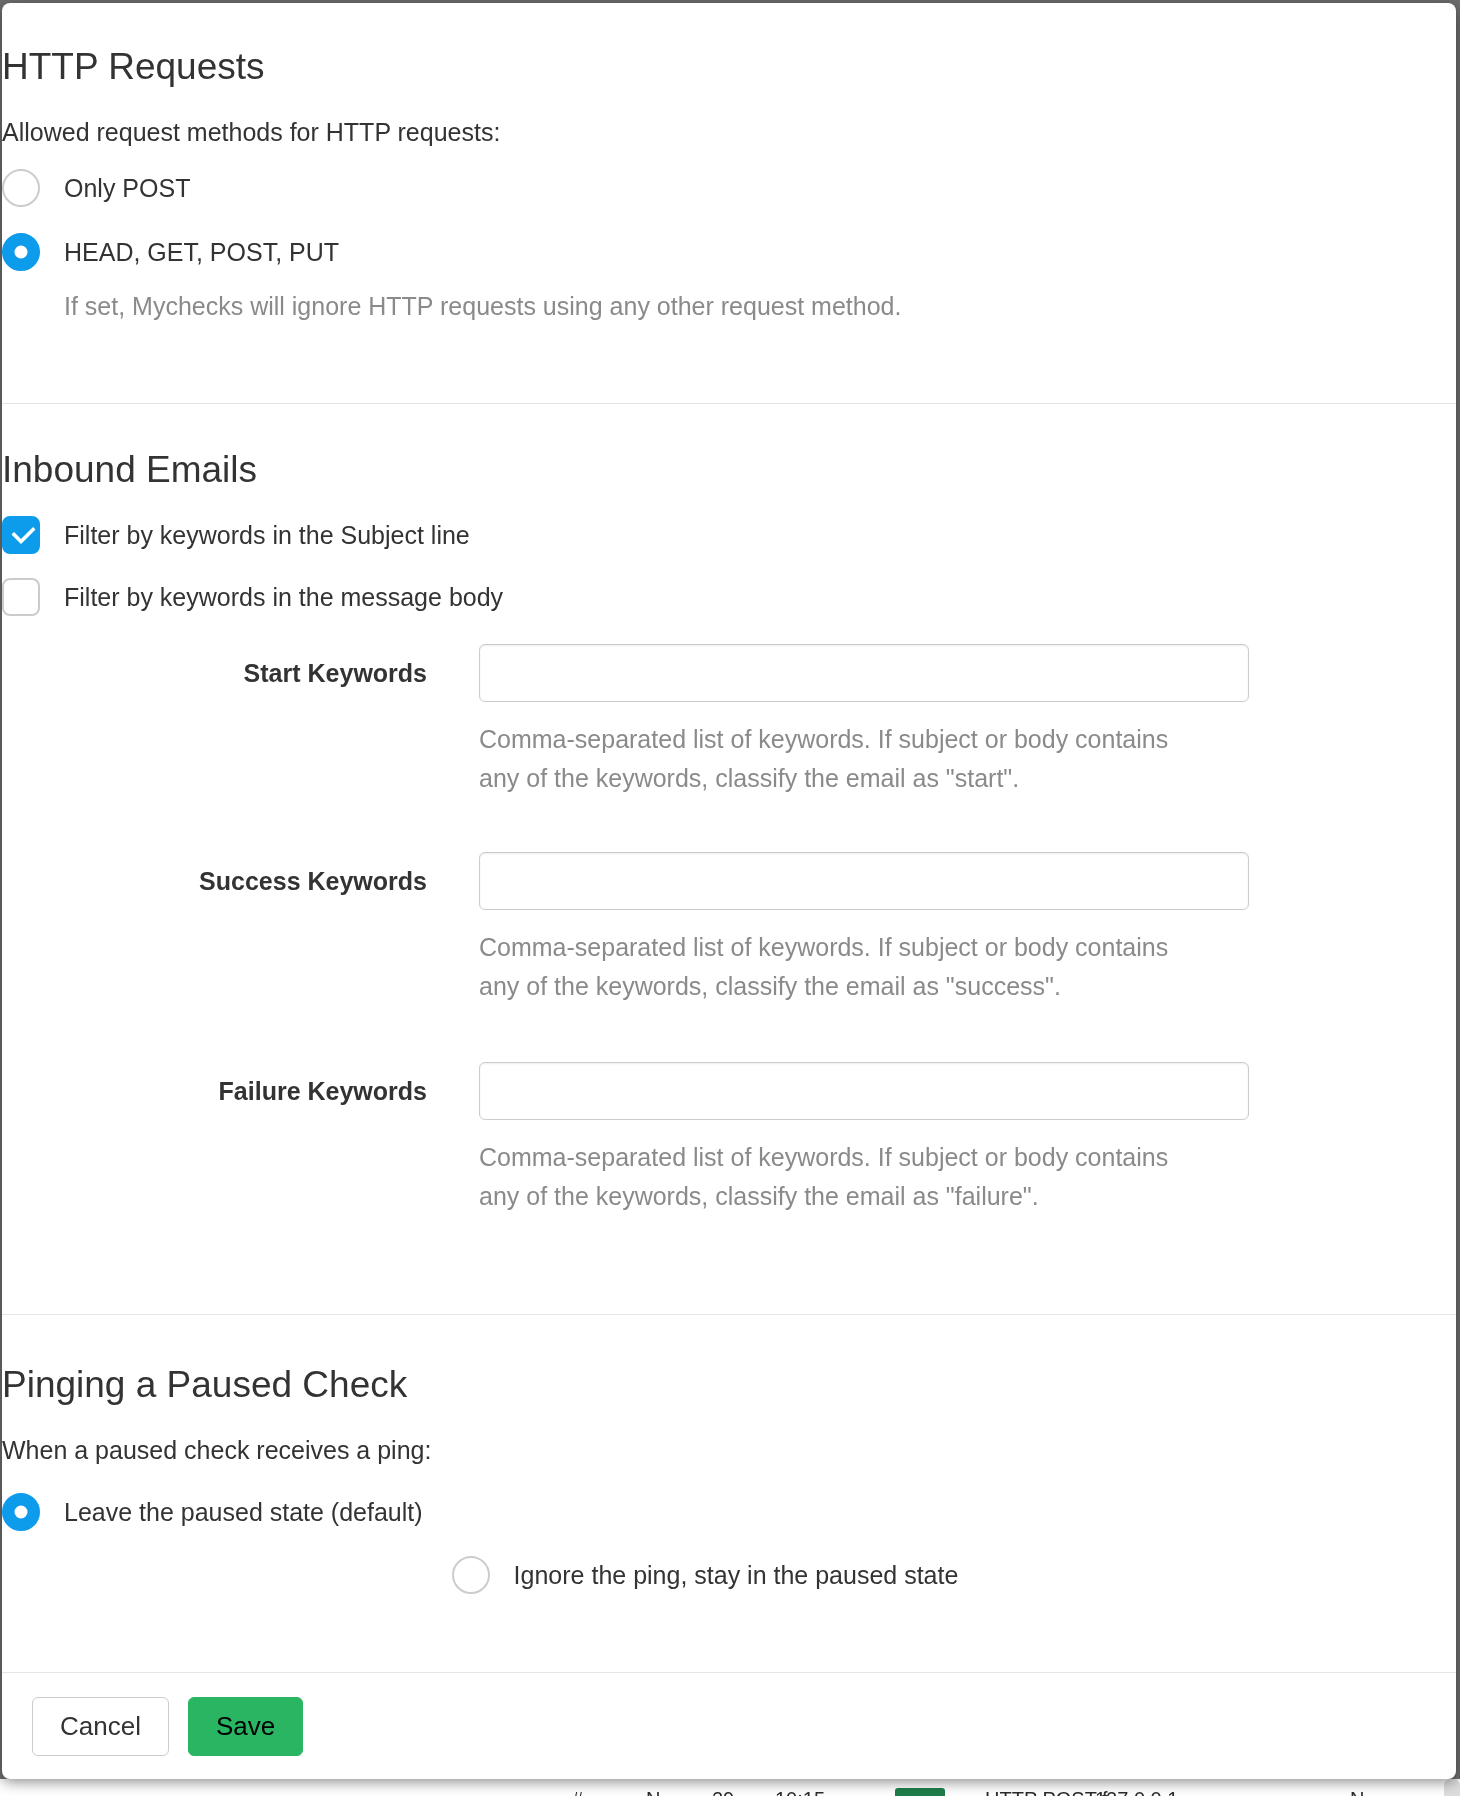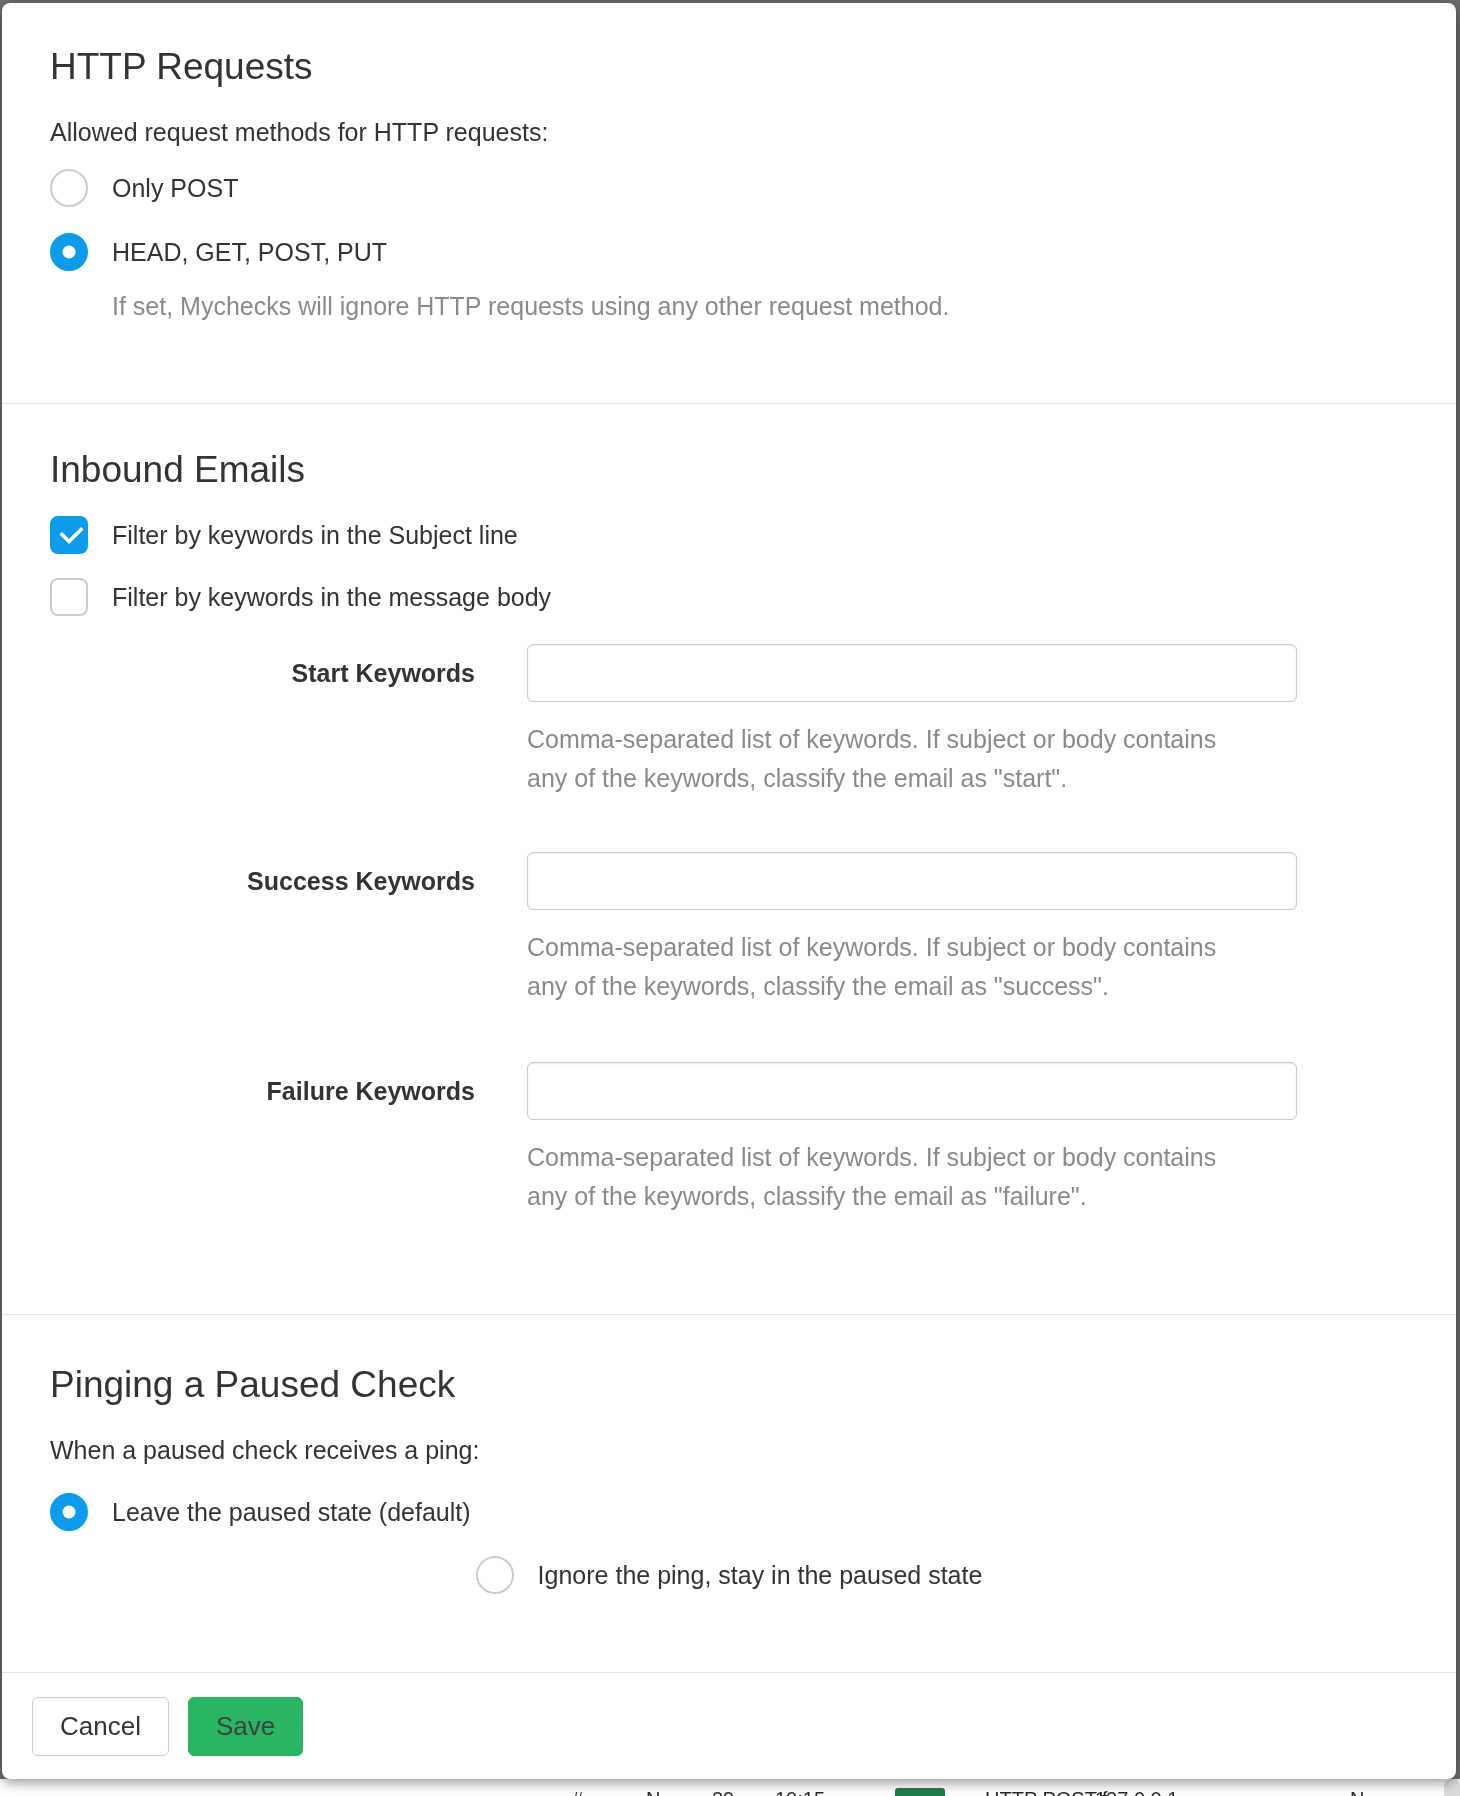--- a/index.html
+++ b/index.html
@@ -27,21 +27,21 @@
   
   .modal {
     position:absolute; left:2px; top:3px; right:4px; bottom:17px;
     background:#ffffff; border-radius:8px; z-index:2;
     box-shadow:0 3px 14px rgba(0,0,0,.45);
     display:flex; flex-direction:column;
     overflow:hidden;
   }
   .divider { border-top:1px solid var(--divider,#e5e5e5); width:100%; }
 
-  section { padding-left:48px; padding-right:48px; }
+  section { padding-right:48px; }
   h2 { font-size:37px; font-weight:400; line-height:44px; color:var(--text,#333); }
   .intro { font-size:25px; line-height:34px; color:var(--text,#333); }
 
   .sec-http   { padding-top:42px; padding-bottom:78px; }
   .sec-http h2 { margin-bottom:26px; }
   .sec-emails { padding-top:44px; padding-bottom:98px; }
   .sec-emails h2 { margin-bottom:24px; }
   .sec-pause  { padding-top:48px; padding-bottom:78px; }
   .sec-pause h2 { margin-bottom:26px; }
 
@@ -86,21 +86,21 @@
   .field-help { margin-left:477px; margin-top:18px; max-width:690px;
     font-size:25px; line-height:39px; color:var(--muted,#8a8a8a); }
 
   
   .modal-footer { margin-top:auto; border-top:1px solid var(--divider,#e5e5e5);
     padding:24px 30px; display:flex; gap:19px;
     align-items:center; height:110px; }
   .btn { font-family:"Liberation Sans", sans-serif; font-size:26px; line-height:31px;
     padding:13px 27px; border-radius:6px; cursor:pointer; }
   .btn-cancel { background:#fff; color:#333; border:1px solid var(--border,#ccc); }
-  .btn-save { background:var(--save-green,#2ab563); color:#404040;
+  .btn-save { background:var(--save-green,#2ab563); color:#000000;
     border:1px solid var(--save-green,#2ab563); }
 </style>
 </head>
 <body>
 
 <div class="page-sliver">
   <div class="sliver-row">
     <span class="sliver-frag" style="left:572px">#</span>
     <span class="sliver-frag" style="left:646px">N</span>
     <span class="sliver-frag" style="left:712px">29</span>

